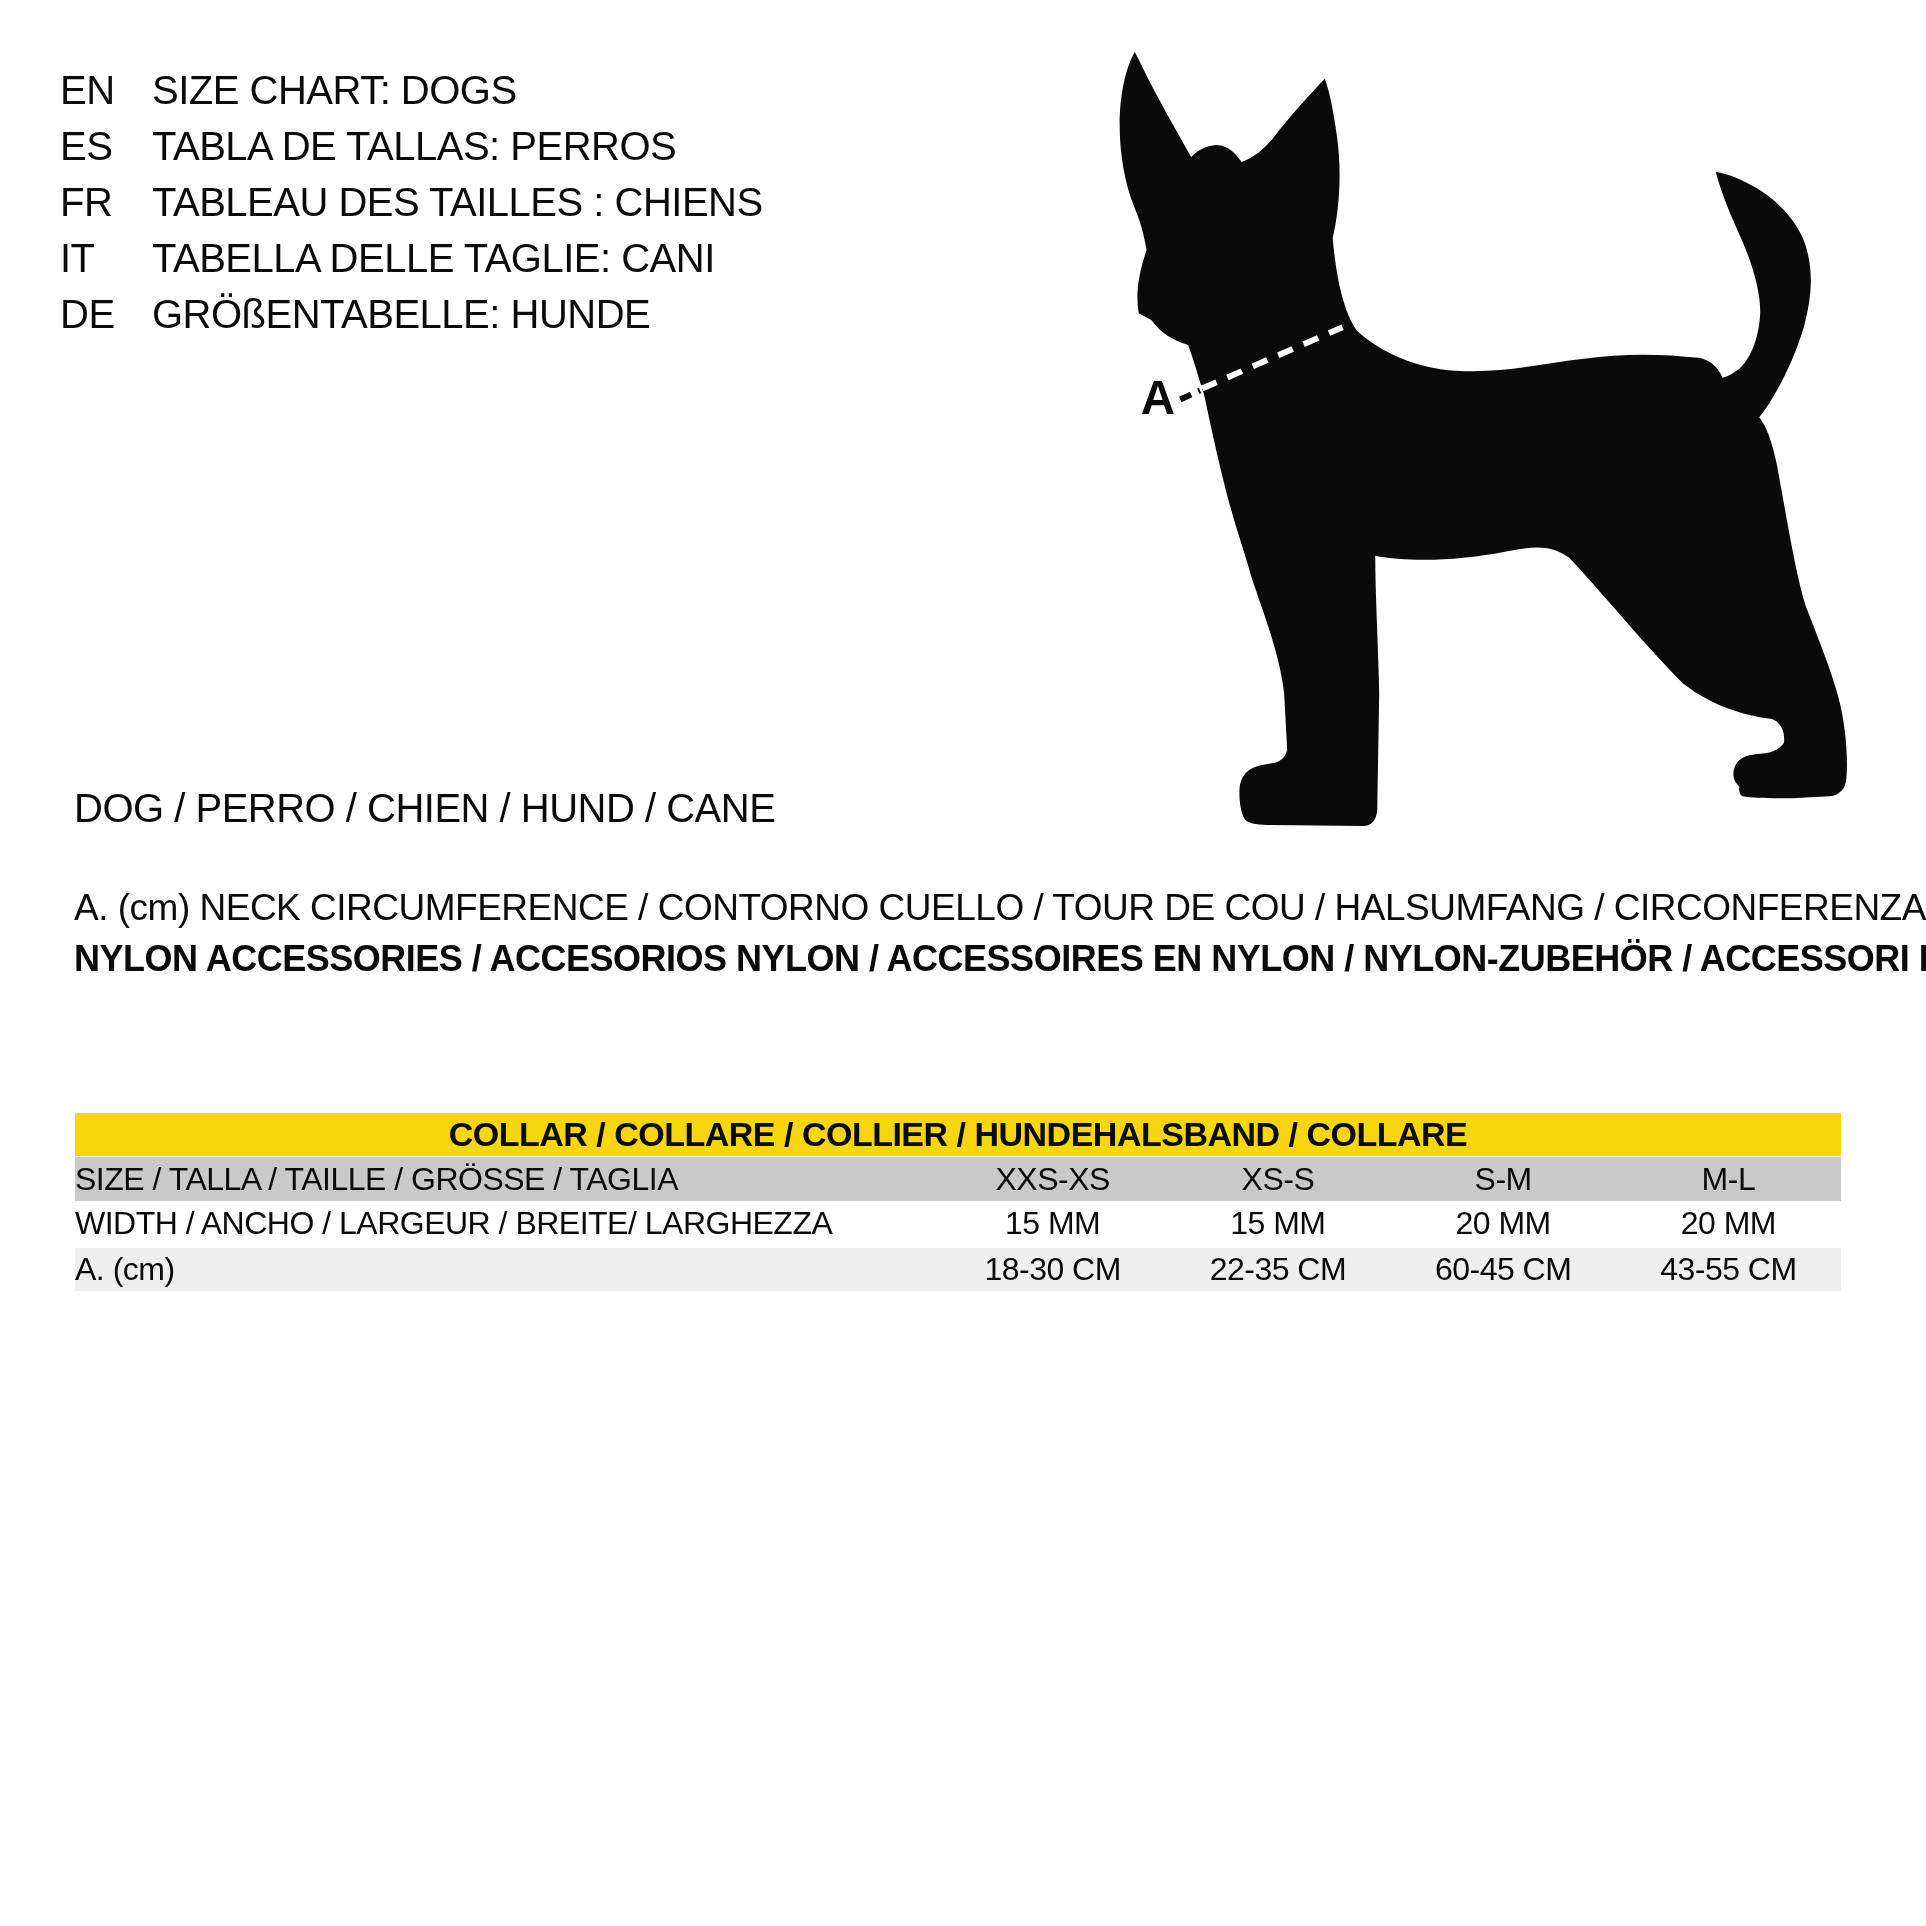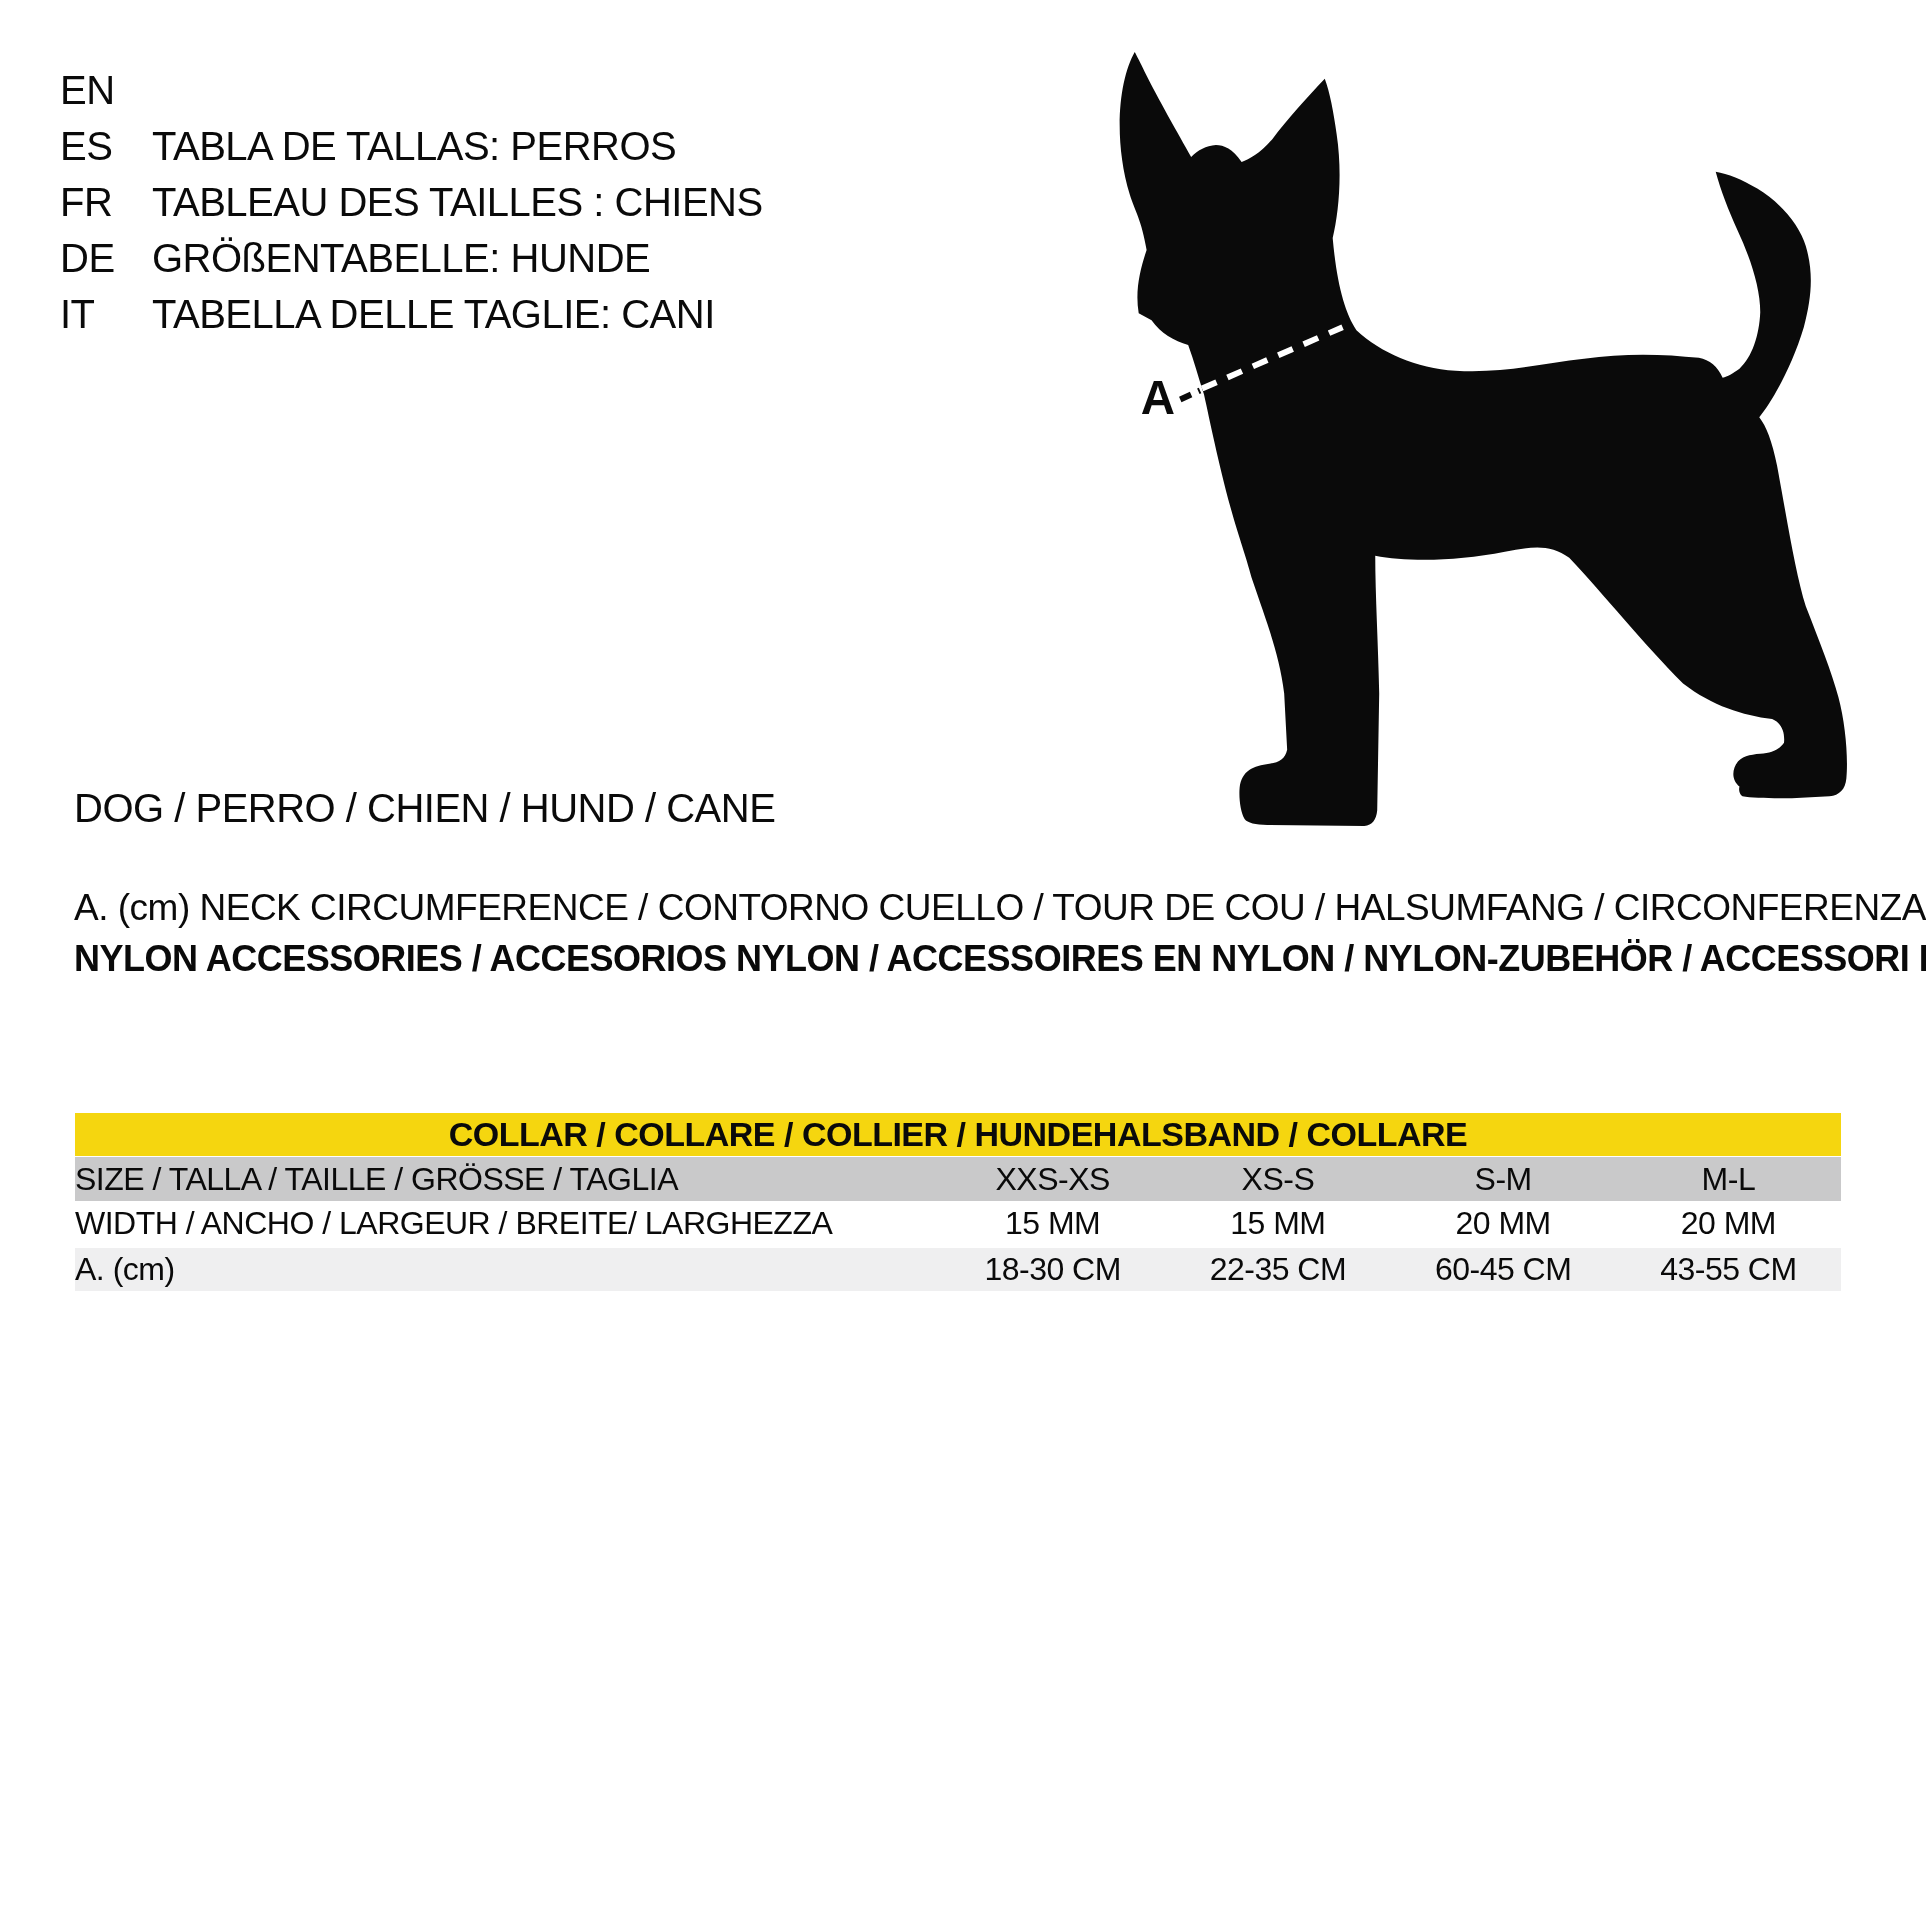--- a/index.html
+++ b/index.html
@@ -35,36 +35,37 @@
   .t-val{flex:1 1 0;text-align:center;font-size:32px;}
 </style>
 </head>
 <body>
 
 <div class="page">
 
   <div class="lang-block">
     <div class="lang-row">
       <span class="lang-code">EN</span>
+      <span class="lang-title">SIZE CHART: DOGS</span>
     </div>
     <div class="lang-row">
       <span class="lang-code">ES</span>
       <span class="lang-title">TABLA DE TALLAS: PERROS</span>
     </div>
     <div class="lang-row">
       <span class="lang-code">FR</span>
       <span class="lang-title">TABLEAU DES TAILLES : CHIENS</span>
     </div>
     <div class="lang-row">
+      <span class="lang-code">IT</span>
+      <span class="lang-title">TABELLA DELLE TAGLIE: CANI</span>
+    </div>
+    <div class="lang-row">
       <span class="lang-code">DE</span>
       <span class="lang-title">GRÖßENTABELLE: HUNDE</span>
-    </div>
-    <div class="lang-row">
-      <span class="lang-code">IT</span>
-      <span class="lang-title">TABELLA DELLE TAGLIE: CANI</span>
     </div>
   </div>
 
   <div class="dog-figure">
     <svg width="772" height="802" viewBox="1120 40 780 810" xmlns="http://www.w3.org/2000/svg">
       <path fill="#0a0a0a" d="
         M 1146 52
         C 1130 80 1124 140 1141 196
         C 1146 212 1153 222 1158 252
         C 1152 270 1146 292 1150 316

